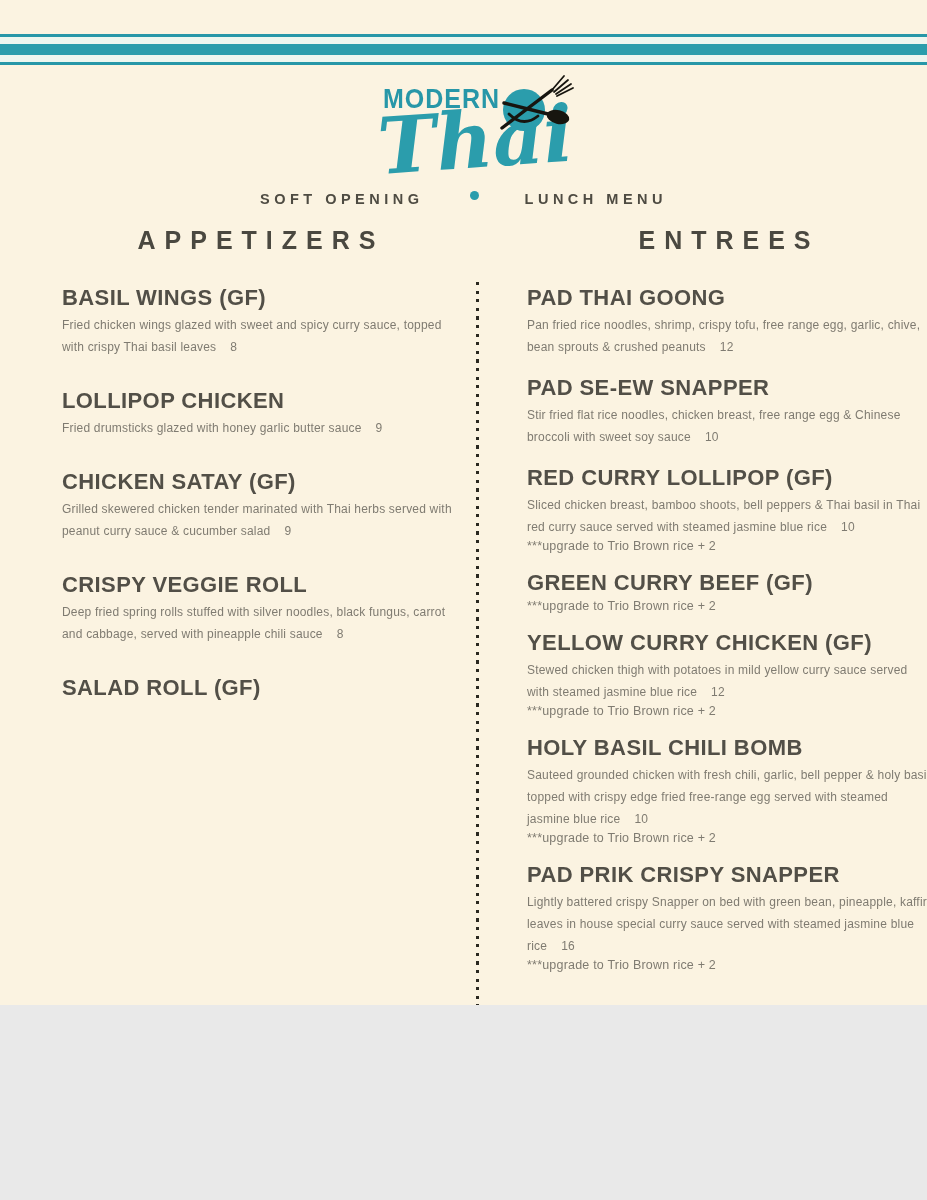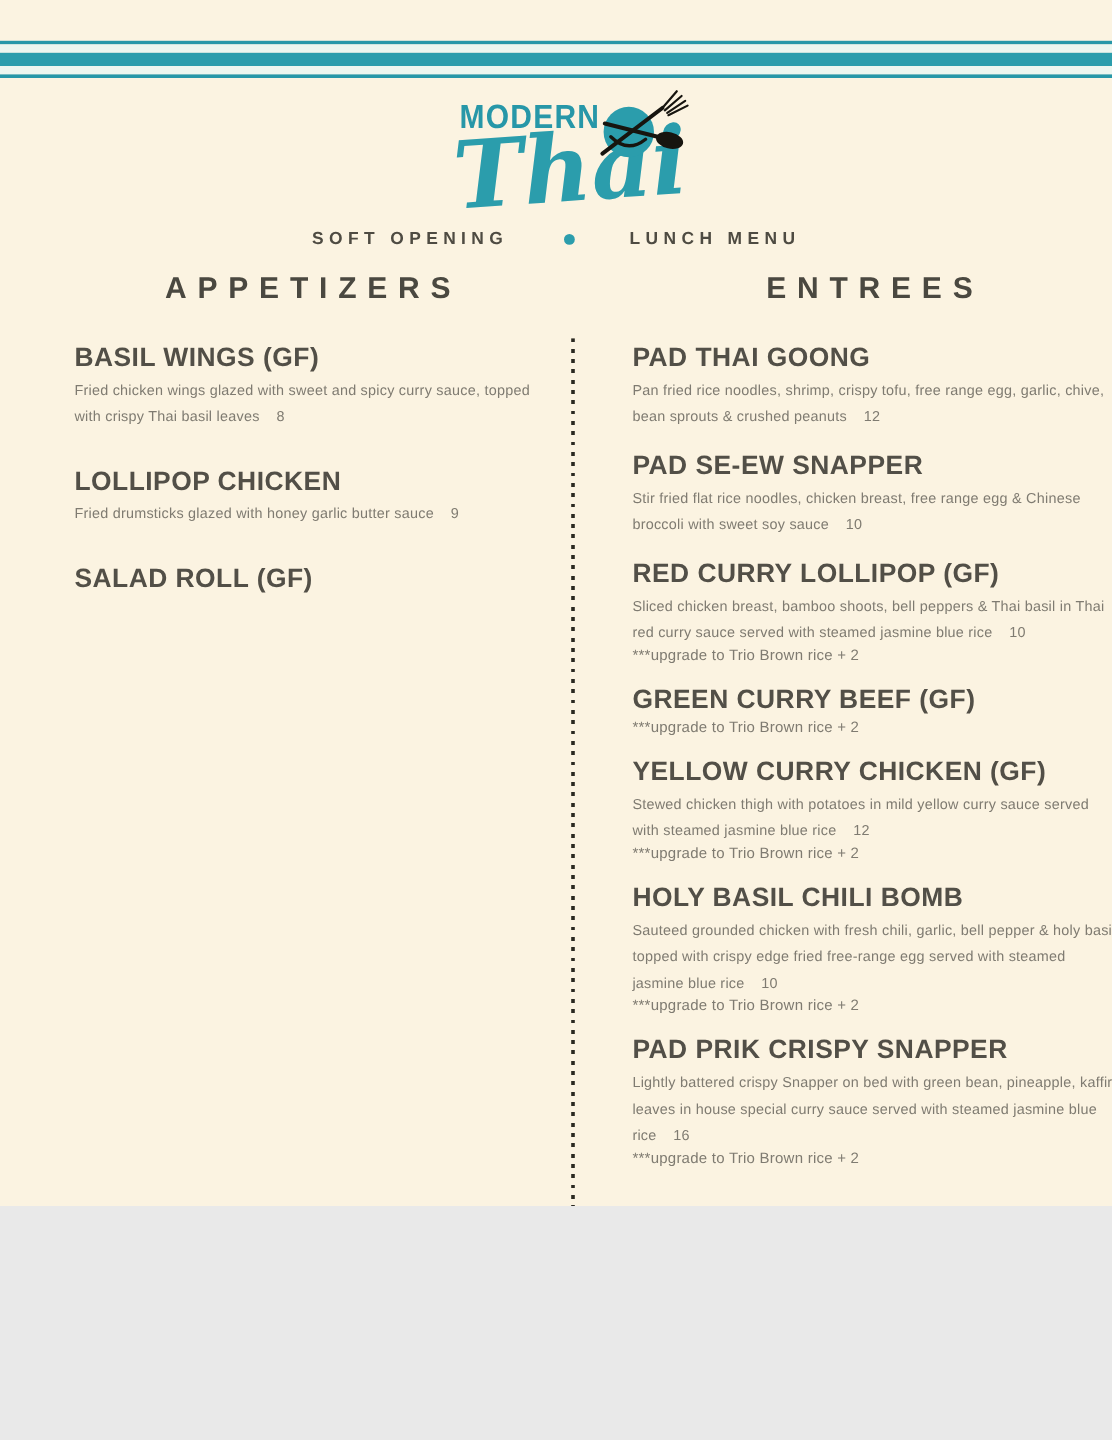--- a/index.html
+++ b/index.html
@@ -34,21 +34,21 @@
     position:absolute;left:383px;top:82px;
     font-size:25px;font-weight:700;letter-spacing:1px;
     color:var(--teal-dark);
     transform:scaleY(1.12);transform-origin:left top;
   }
   .logo-script{position:absolute;left:362px;top:98px;width:230px;height:100px;}
   .logo-icon{position:absolute;left:496px;top:73px;width:84px;height:68px;}
   
   .tagline{
     position:absolute;left:0;top:191px;width:927px;
-    display:flex;justify-content:center;align-items:center;gap:46px;
+    display:flex;justify-content:center;gap:46px;
     font-size:14.5px;font-weight:700;letter-spacing:4.5px;color:#4e4b42;
   }
   .tagline-dot{width:9px;height:9px;border-radius:50%;background:var(--teal);}
   
   .col{position:absolute;top:226px;}
   .col-left{left:62px;width:398px;}
   .col-right{left:527px;width:404px;}
   .section-title{
     text-align:center;font-size:25px;font-weight:700;
     letter-spacing:9px;color:var(--heading);margin-bottom:30px;
@@ -115,20 +115,28 @@
     <div>
         <div class="menu-item">
           <div class="item-name">BASIL WINGS (GF)</div>
           <div class="item-desc">Fried chicken wings glazed with sweet and spicy curry sauce, topped with crispy Thai basil leaves<span class="item-price">8</span></div>
         </div>
         <div class="menu-item">
           <div class="item-name">LOLLIPOP CHICKEN</div>
           <div class="item-desc">Fried drumsticks glazed with honey garlic butter sauce<span class="item-price">9</span></div>
         </div>
         <div class="menu-item">
+          <div class="item-name">CHICKEN SATAY (GF)</div>
+          <div class="item-desc">Grilled skewered chicken tender marinated with Thai herbs served with peanut curry sauce &amp; cucumber salad<span class="item-price">9</span></div>
+        </div>
+        <div class="menu-item">
+          <div class="item-name">CRISPY VEGGIE ROLL</div>
+          <div class="item-desc">Deep fried spring rolls stuffed with silver noodles, black fungus, carrot and cabbage, served with pineapple chili sauce<span class="item-price">8</span></div>
+        </div>
+        <div class="menu-item">
           <div class="item-name">SALAD ROLL (GF)</div>
         </div>
       </div>
   </div>
 
   <div class="divider"></div>
 
   <div class="col col-right">
     <div class="section-title">ENTREES</div>
     <div>

